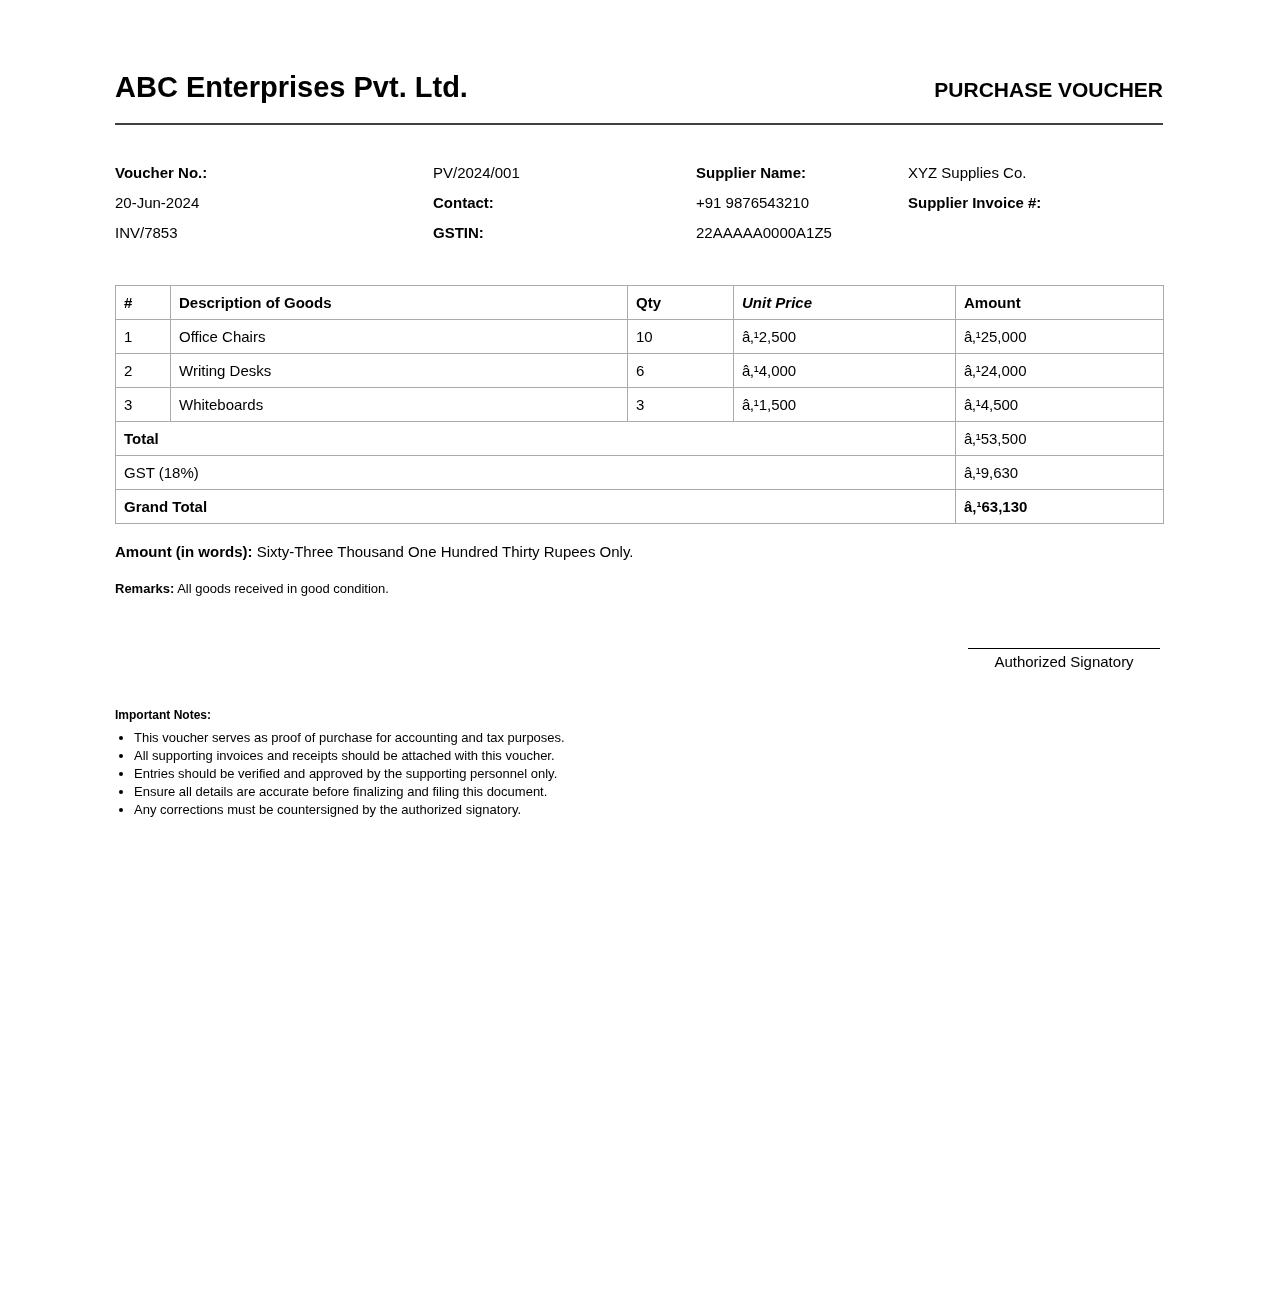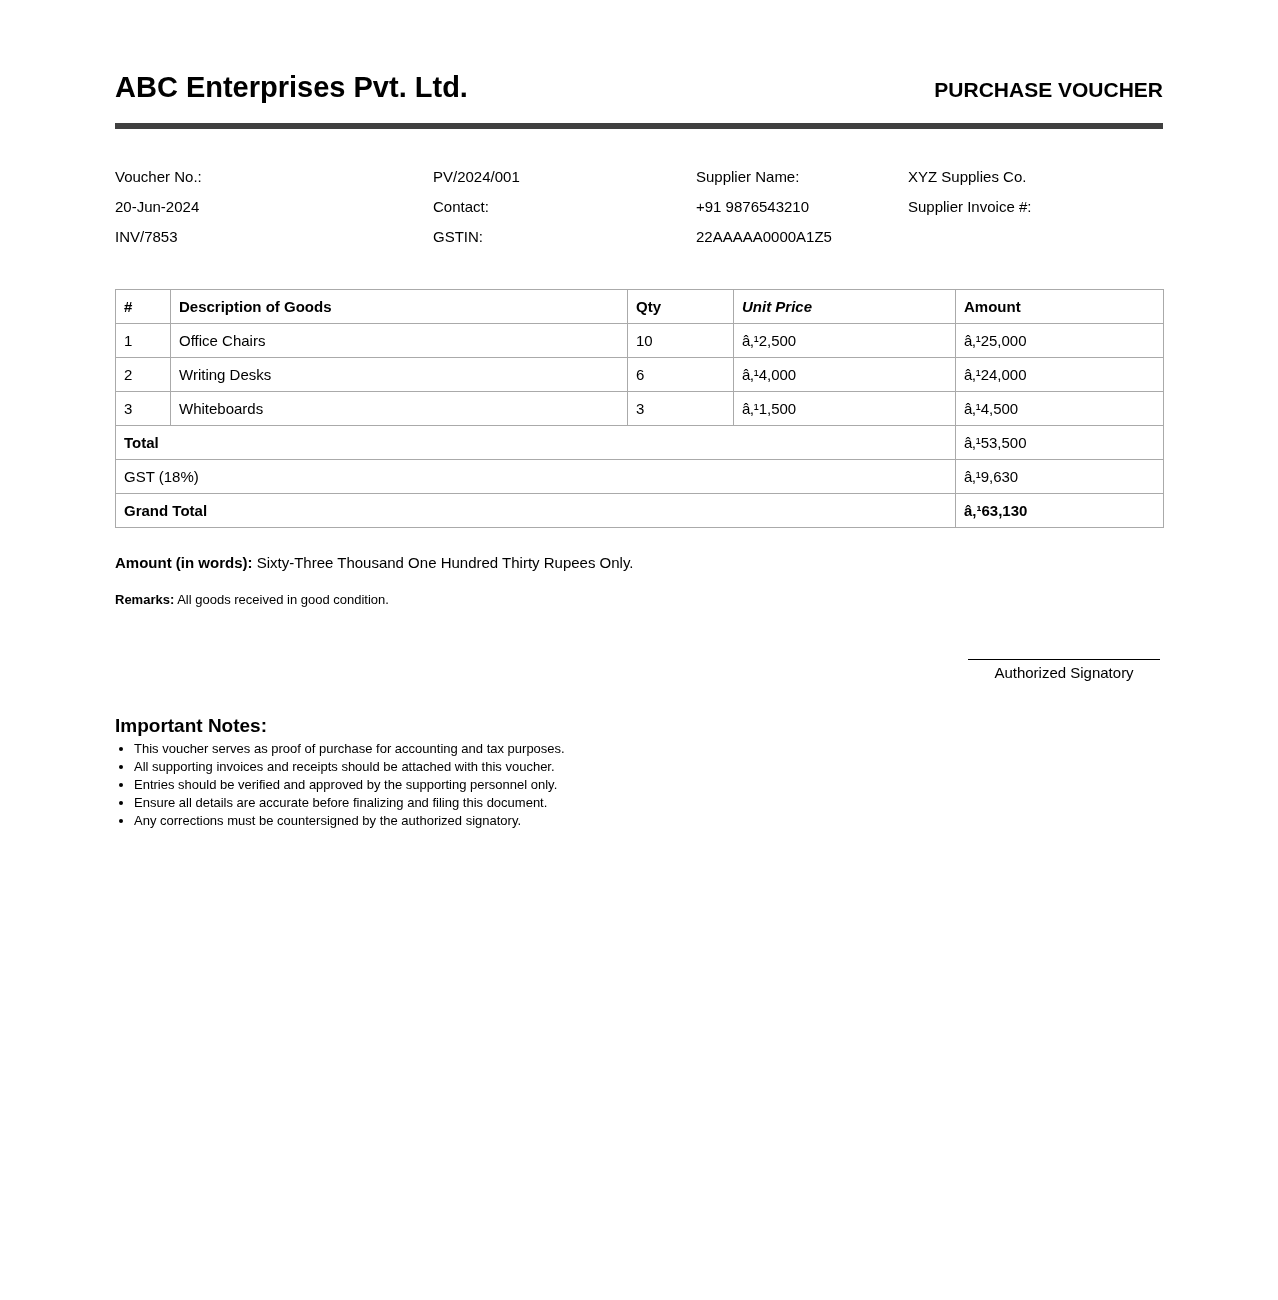--- a/index.html
+++ b/index.html
@@ -15,21 +15,21 @@
     width: 1278px;
     height: 1300px;
     padding: 70px 115px 0 115px;
   }
 
   
   .doc-header {
     display: flex;
     justify-content: space-between;
     align-items: baseline;
-    border-bottom: 6px solid #404040;
+    border-bottom: 2px solid #404040;
     padding-bottom: 19px;
   }
   .company-name {
     font-size: 29px;
     font-weight: bold;
     line-height: 34px;
     margin: 0;
   }
   .doc-title {
     font-size: 21px;
@@ -41,21 +41,21 @@
     display: grid;
     grid-template-columns: 318px 263px 212px 1fr;
     margin-top: 32px;
   }
   .info-grid > div {
     height: 30px;
     font-size: 15px;
     display: flex;
     align-items: center;
   }
-  .info-label { font-weight: normal; }
+  .info-label { font-weight: bold; }
 
   
   .items-table {
     border-collapse: collapse;
     width: 1048px;
     margin-top: 38px;
     table-layout: fixed;
   }
   .items-table th, .items-table td {
     border: 1px solid #aaaaaa;
@@ -69,42 +69,42 @@
   .items-table th { font-weight: bold; }
   .col-num   { width: 55px; }
   .col-desc  { width: 457px; margin-left: 17px; }
   .col-qty   { width: 106px; }
   .col-price { width: 222px; font-style: italic; }
   .col-amt   { width: 208px; }
   .sum-label { text-align: right; }
   .bold { font-weight: bold; }
 
   
-  .amount-words { margin-top: 26px; font-size: 15px; }
+  .amount-words { margin-top: 19px; font-size: 15px; }
   .remarks      { margin-top: 21px; font-size: 13px; }
   .inline-label { font-weight: bold; }
 
   
   .signature {
     width: 192px;
     margin: 52px 3px 0 auto;
     text-align: center;
   }
   .signature-line {
     border-top: 1px solid #000000;
     height: 0;
   }
   .signature-label {
     font-size: 15px;
     padding-top: 4px;
   }
 
   
   .notes { margin-top: 36px; }
-  .notes-title { font-size: 19px; font-weight: bold; line-height: 18px; }
+  .notes-title { font-size: 12px; font-weight: bold; line-height: 18px; }
   .notes-list {
     margin: 5px 0 0 0;
     padding-left: 19px;
     list-style: disc;
   }
   .notes-list li {
     font-size: 13px;
     line-height: 18px;
   }
 </style>

